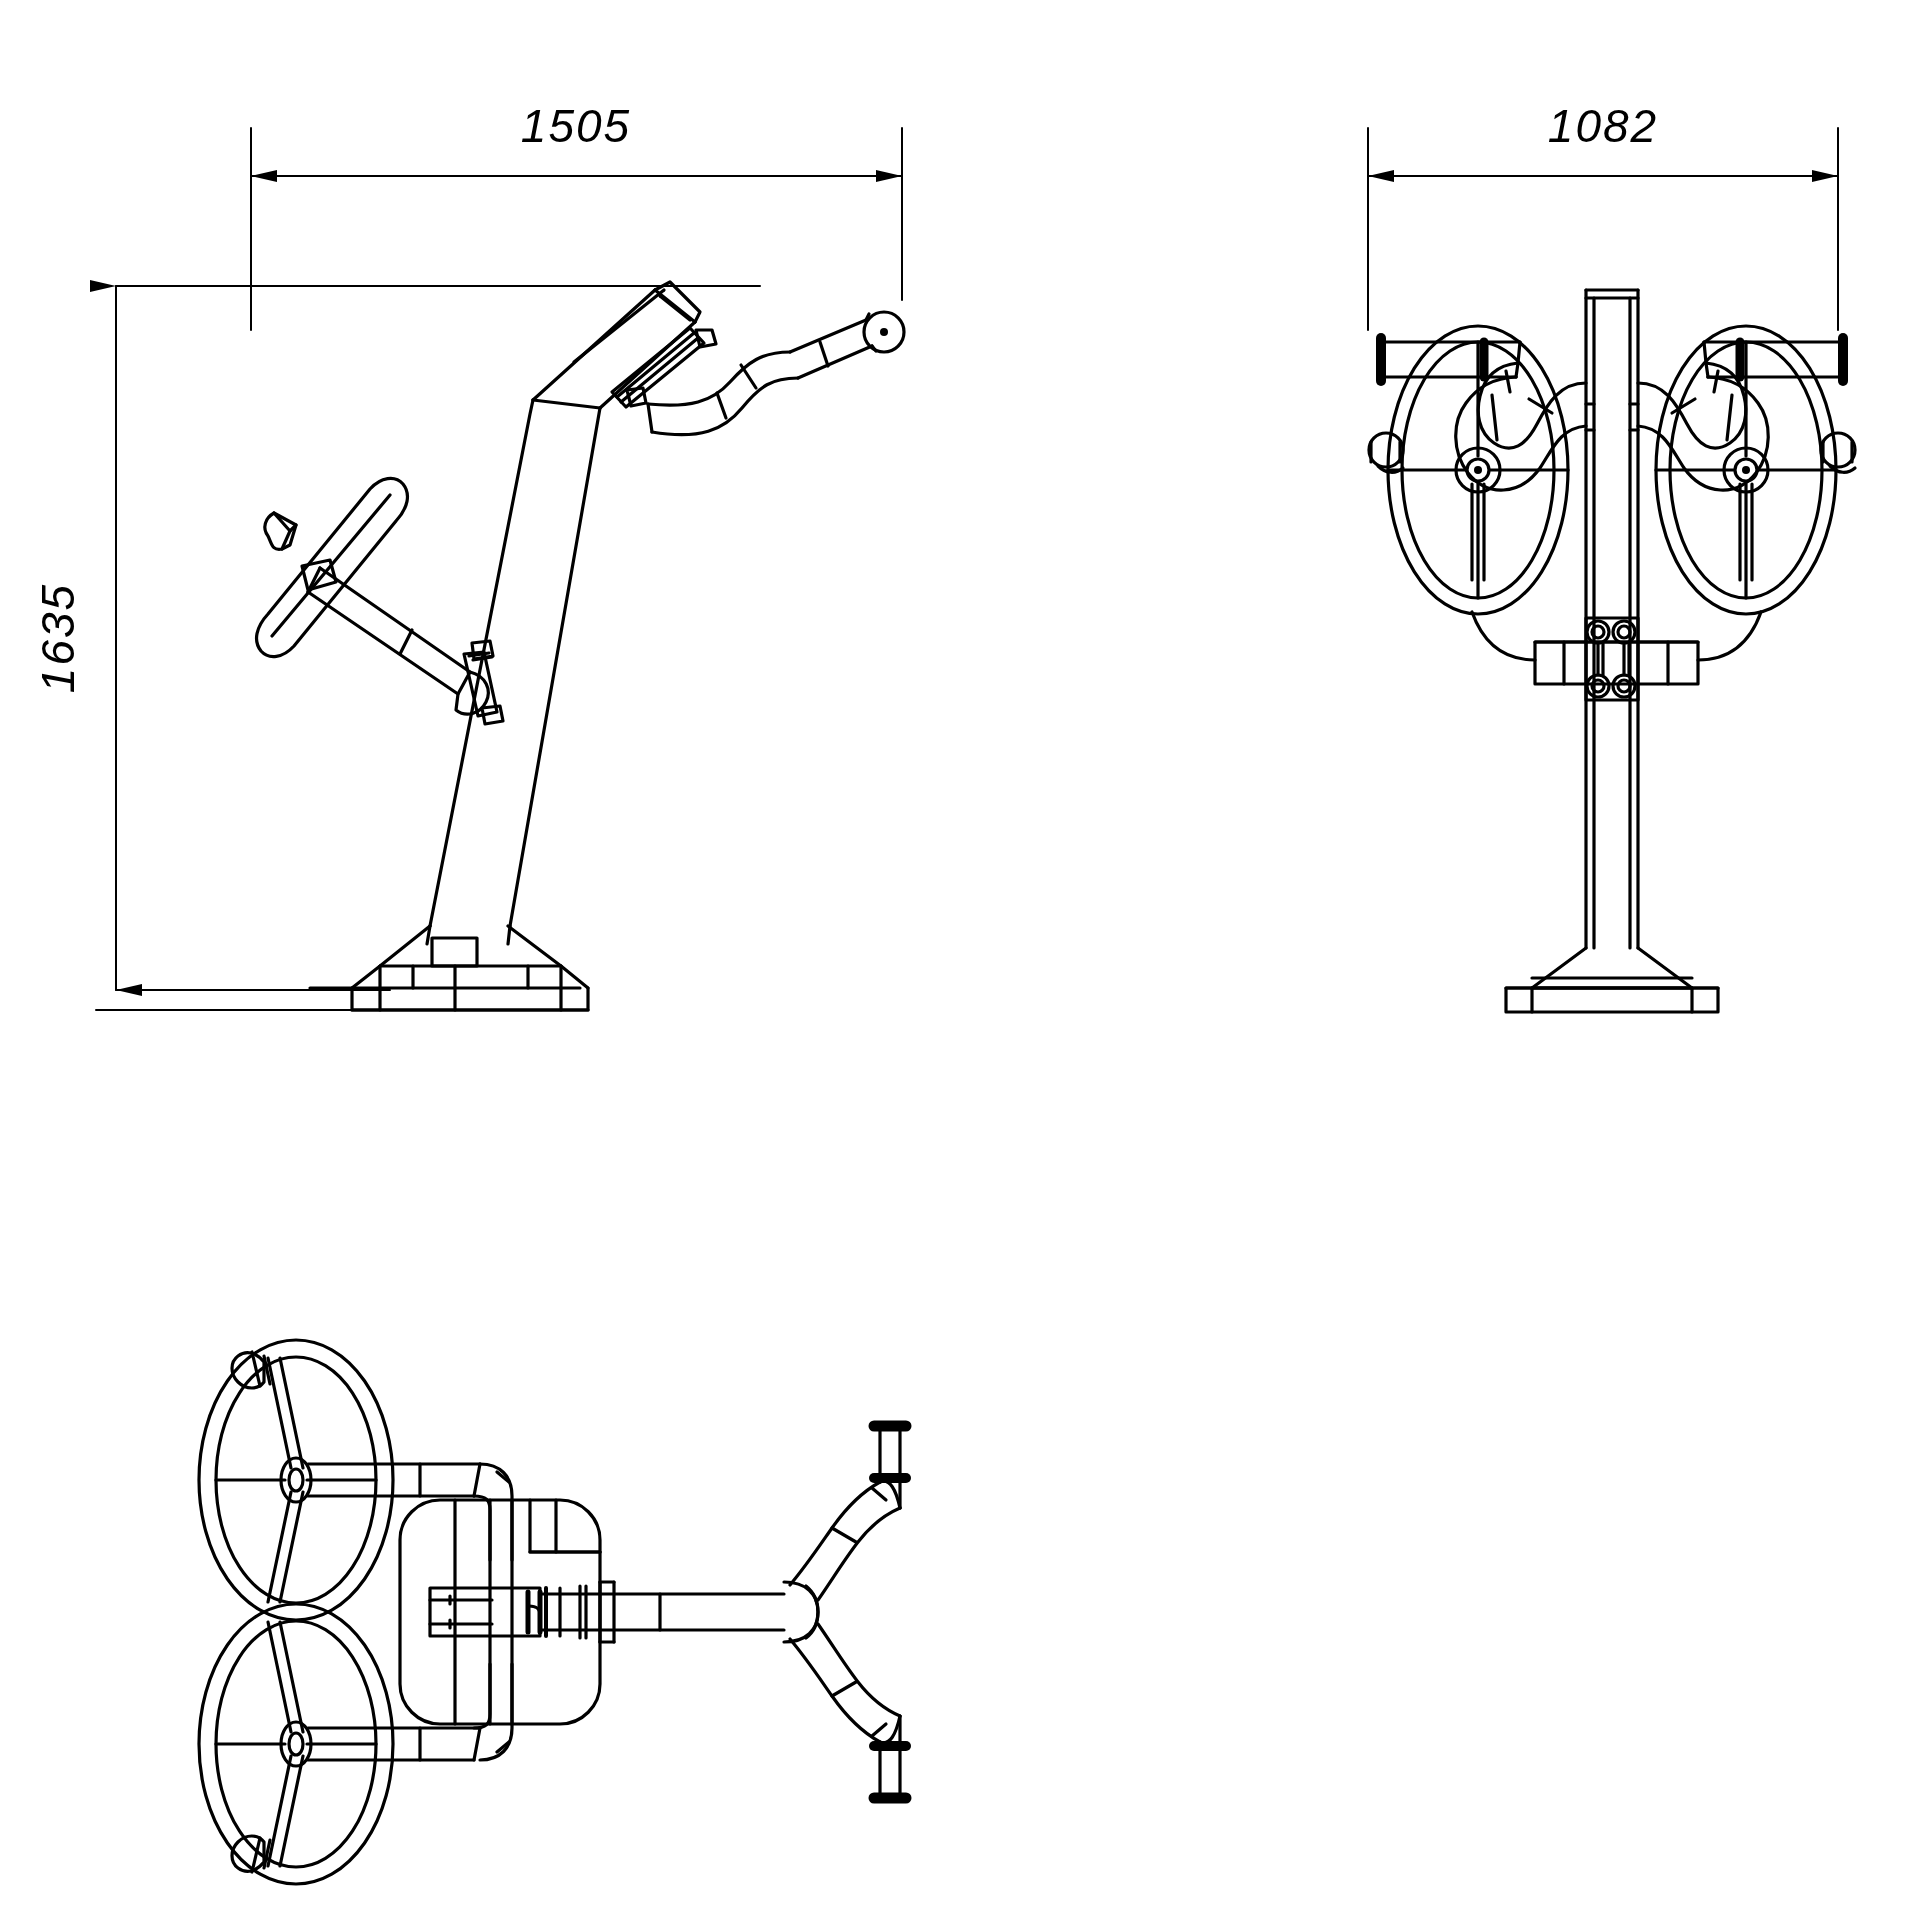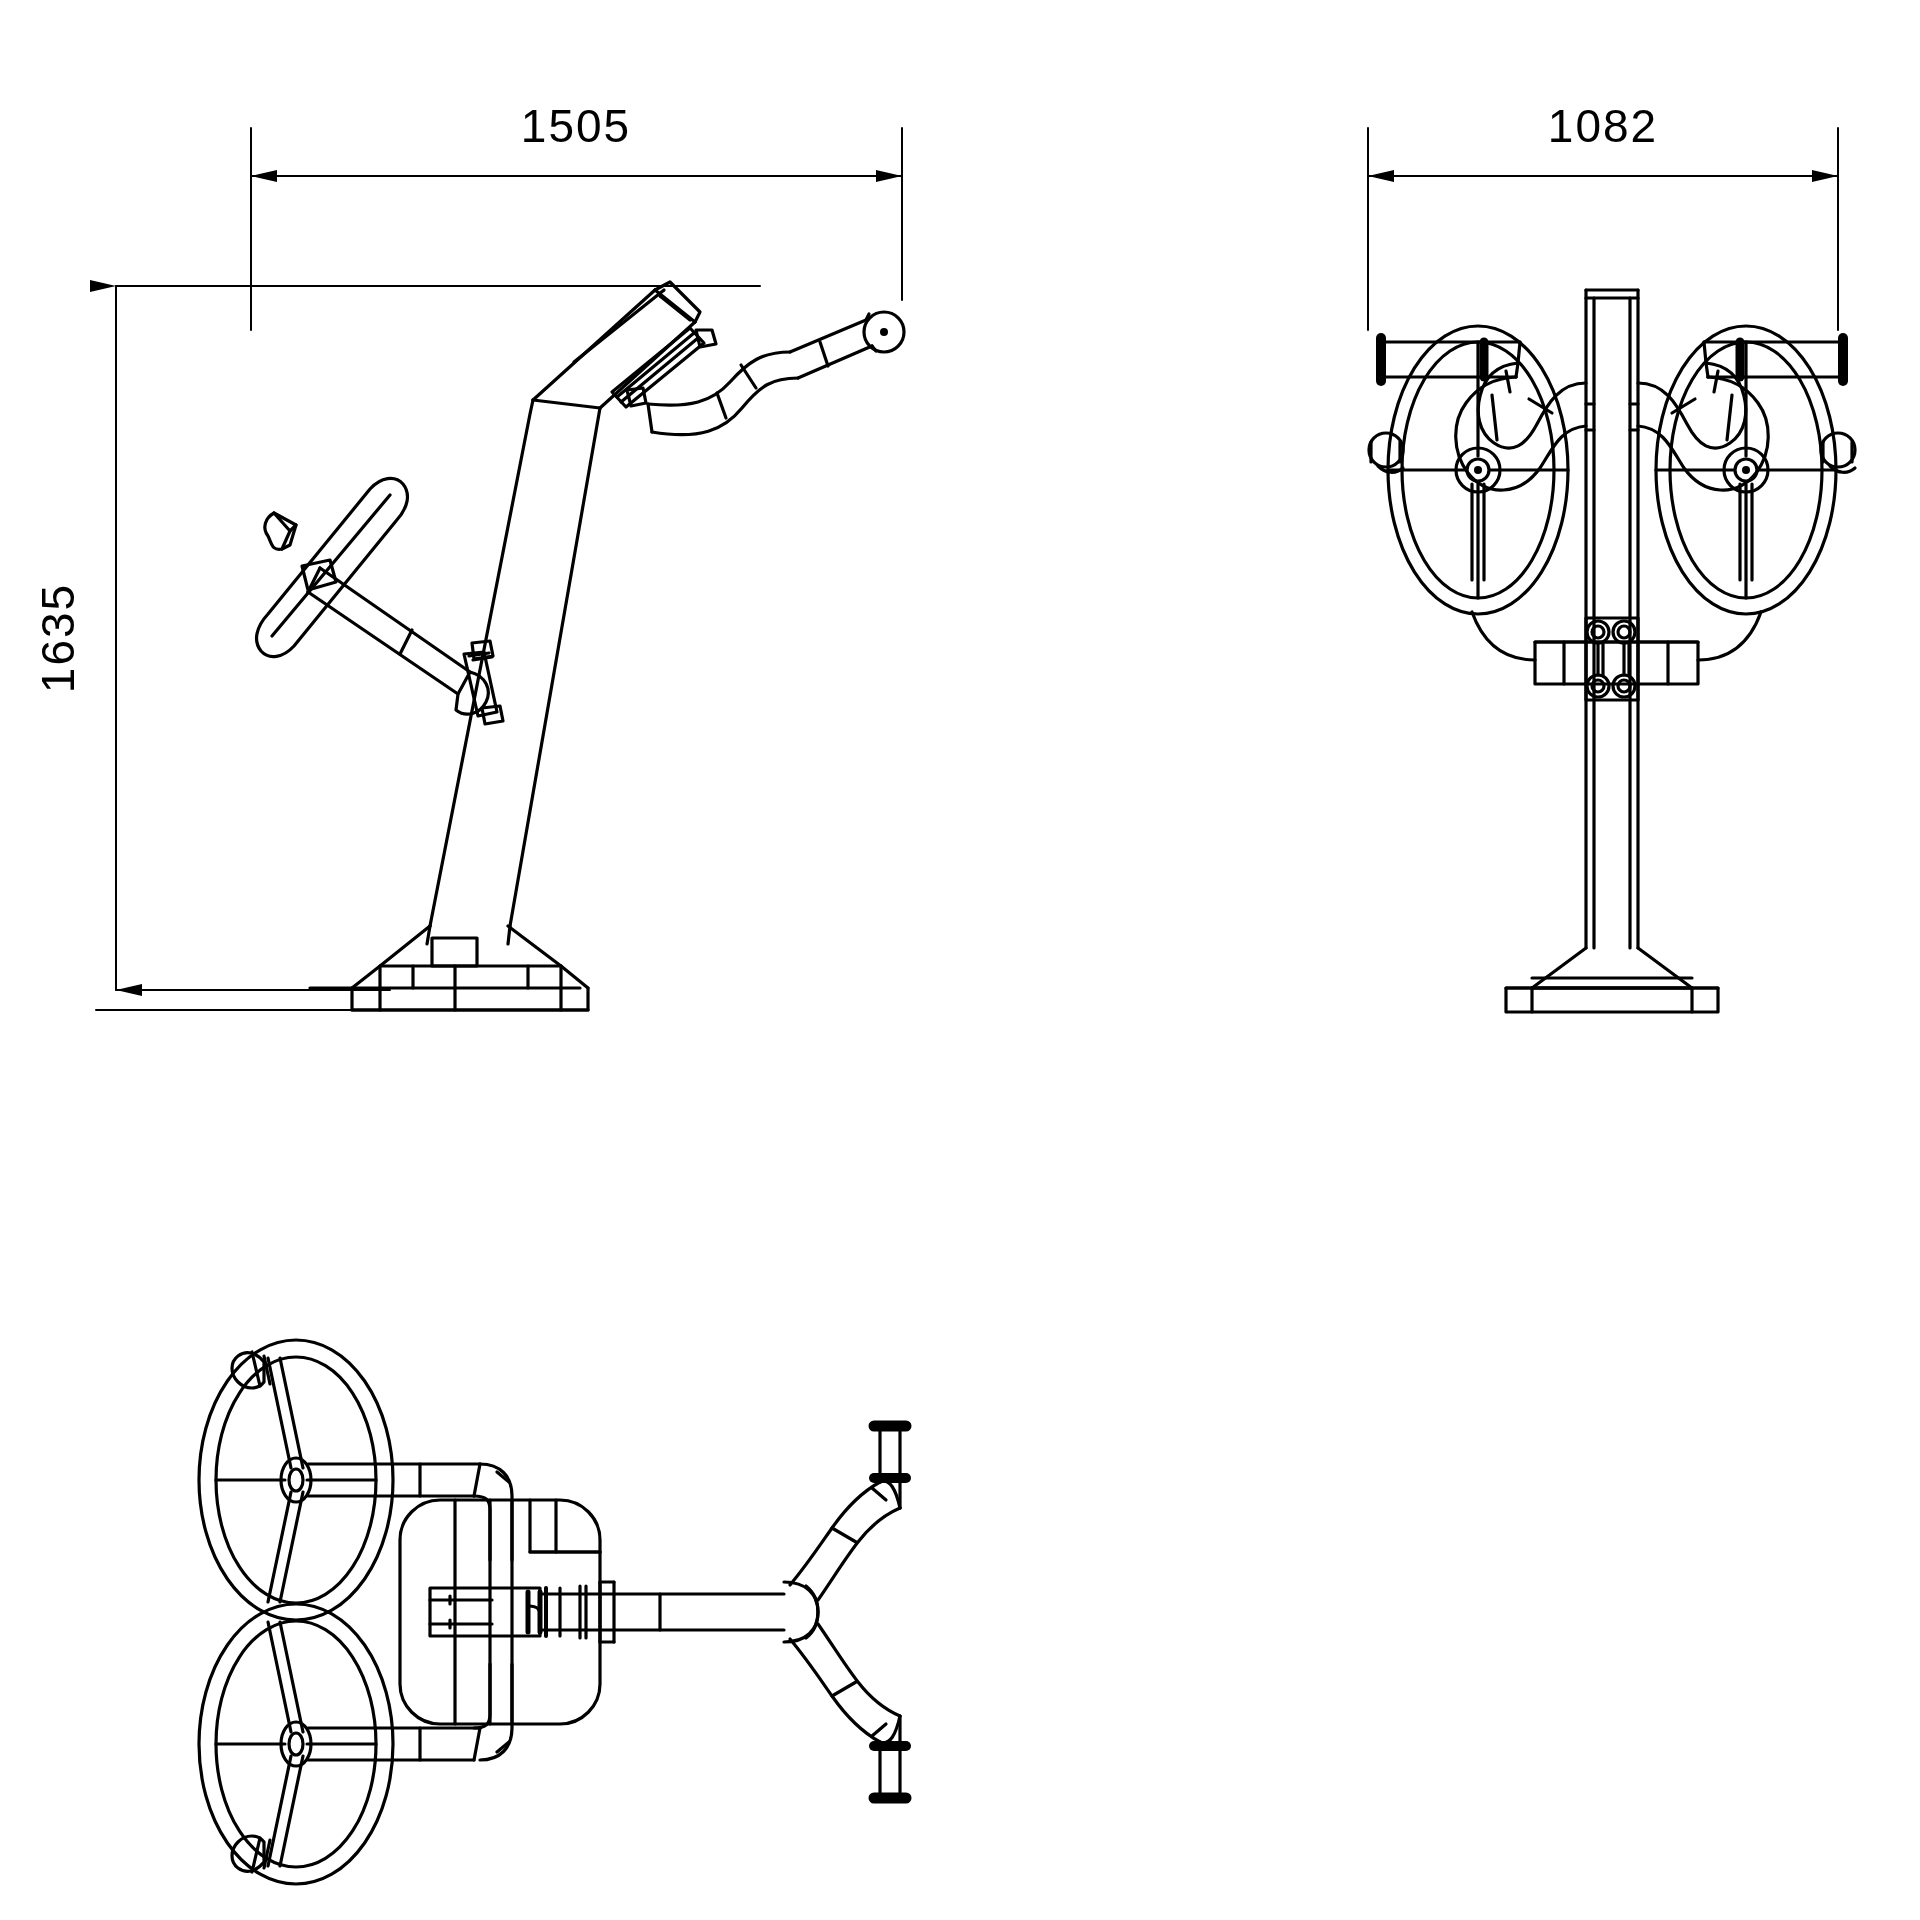--- a/index.html
+++ b/index.html
@@ -1,17 +1,17 @@
 <!DOCTYPE html>
 <html><head>
 <meta charset="utf-8">
 <style>
   html,body{margin:0;padding:0;background:#ffffff;}
   body{width:1920px;height:1920px;font-family:"Liberation Sans",sans-serif;overflow:hidden;}
-  #sheet{position:relative;width:1772px;height:1920px;background:#fff;}
+  #sheet{position:relative;width:1772px;height:1920px;background:#fff;font-style:italic;}
   svg{display:block;}
   .dimtext{font-family:"Liberation Sans",sans-serif;font-size:46px;fill:#000;letter-spacing:2px;}
 </style>
 </head>
 <body>
 
 <div id="sheet">
 
 <svg width="1920" height="1920" viewBox="0 0 1920 1920" xmlns="http://www.w3.org/2000/svg">
 

